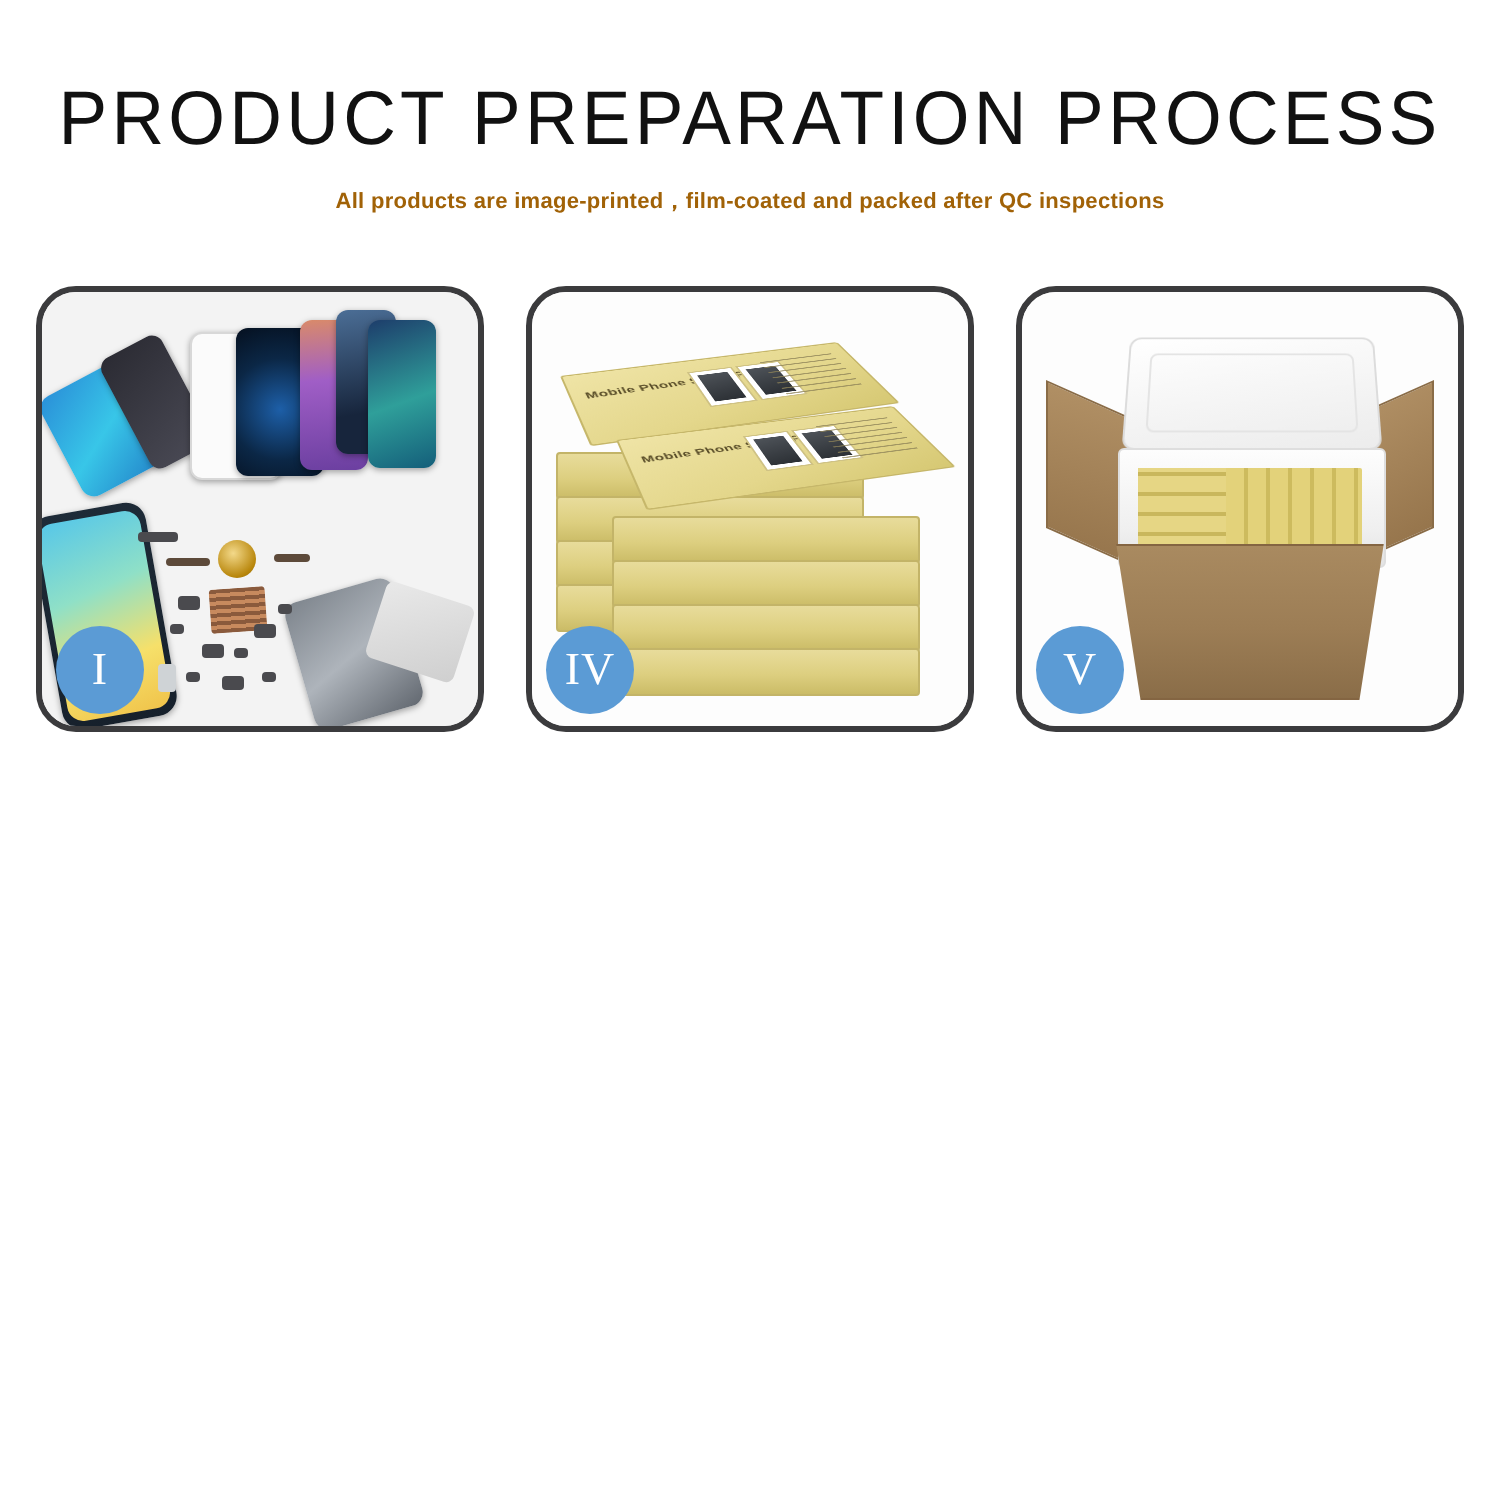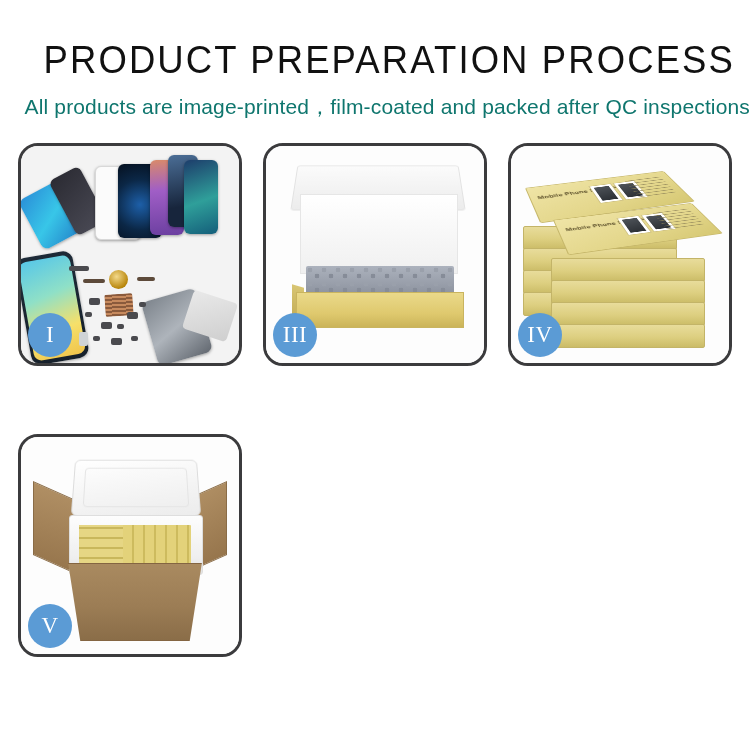--- a/index.html
+++ b/index.html
@@ -9,39 +9,39 @@
   }
   body {
     width: 750px;
     height: 750px;
     overflow: hidden;
     font-family: "Liberation Sans", sans-serif;
     position: relative;
   }
 
   
-  .header { text-align: right; }
+  .header { text-align: center; }
   .page-title {
     margin: 0;
     padding-top: 41px;
     font-family: "Liberation Sans", sans-serif;
     font-size: 38px;
     font-weight: 400;
     letter-spacing: 2.2px;
     color: #111111;
     line-height: 1.05;
     transform: scaleX(0.96);
   }
   .page-subtitle {
     margin: 0;
     padding-top: 12px;
-    font-size: 21px;
-    font-weight: 400;
+    font-size: 11px;
+    font-weight: 700;
     letter-spacing: 0.15px;
-    color: #0f766e;
+    color: #a16207;
   }
 
   
   .process-grid {
     position: absolute;
     top: 143px;
     left: 18px;
     width: 714px;
     display: grid;
     grid-template-columns: repeat(3, 224px);
@@ -360,31 +360,20 @@
       <div class="part sm" style="left:72px;top:190px;"></div>
       <div class="part md" style="left:90px;top:192px;"></div>
       <div class="part sm" style="left:110px;top:190px;"></div>
       <div class="part" style="left:48px;top:120px;width:20px;height:5px;"></div>
       <div class="tool"></div>
     </div>
     <div class="step-badge">I</div>
   </div>
 
 
-  <div class="process-panel">
-    <div class="panel-stage">
-      <div class="p3-bg"></div>
-      <div class="p3-lid-back"></div>
-      <div class="p3-white-inner"></div>
-      <div class="p3-foam"></div>
-      <div class="p3-box-left"></div>
-      <div class="p3-box-front"></div>
-    </div>
-    <div class="step-badge">III</div>
-  </div>
 
   <div class="process-panel">
     <div class="panel-stage">
       <div class="p4-bg"></div>
       <div class="stack">
         <div class="sbox" style="left:2px;top:54px;"></div>
         <div class="sbox" style="left:2px;top:76px;"></div>
         <div class="sbox" style="left:2px;top:98px;"></div>
         <div class="sbox" style="left:2px;top:120px;"></div>
         <div class="sbox" style="left:30px;top:86px;"></div>

